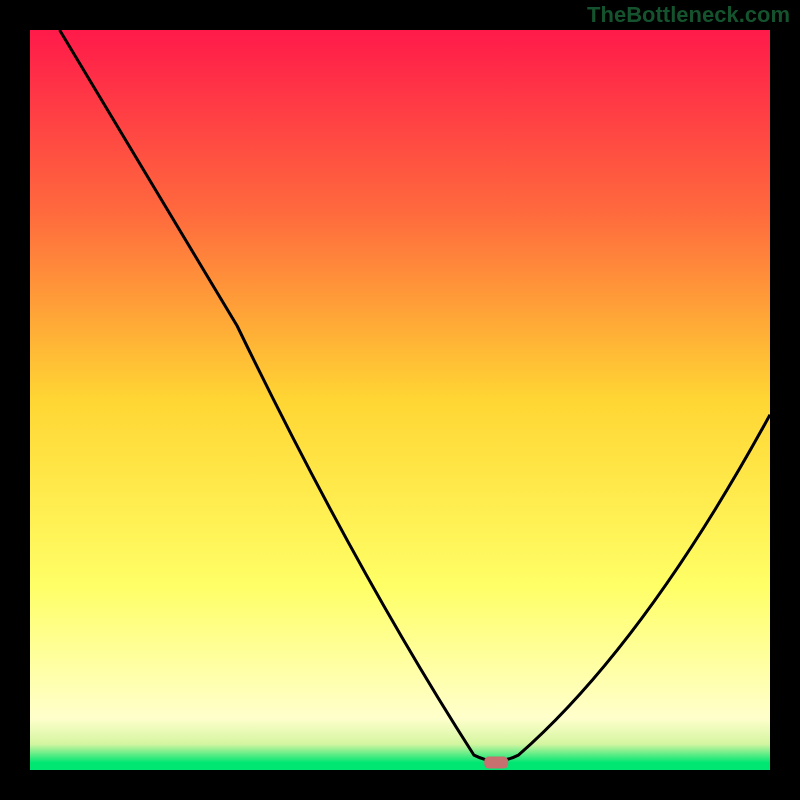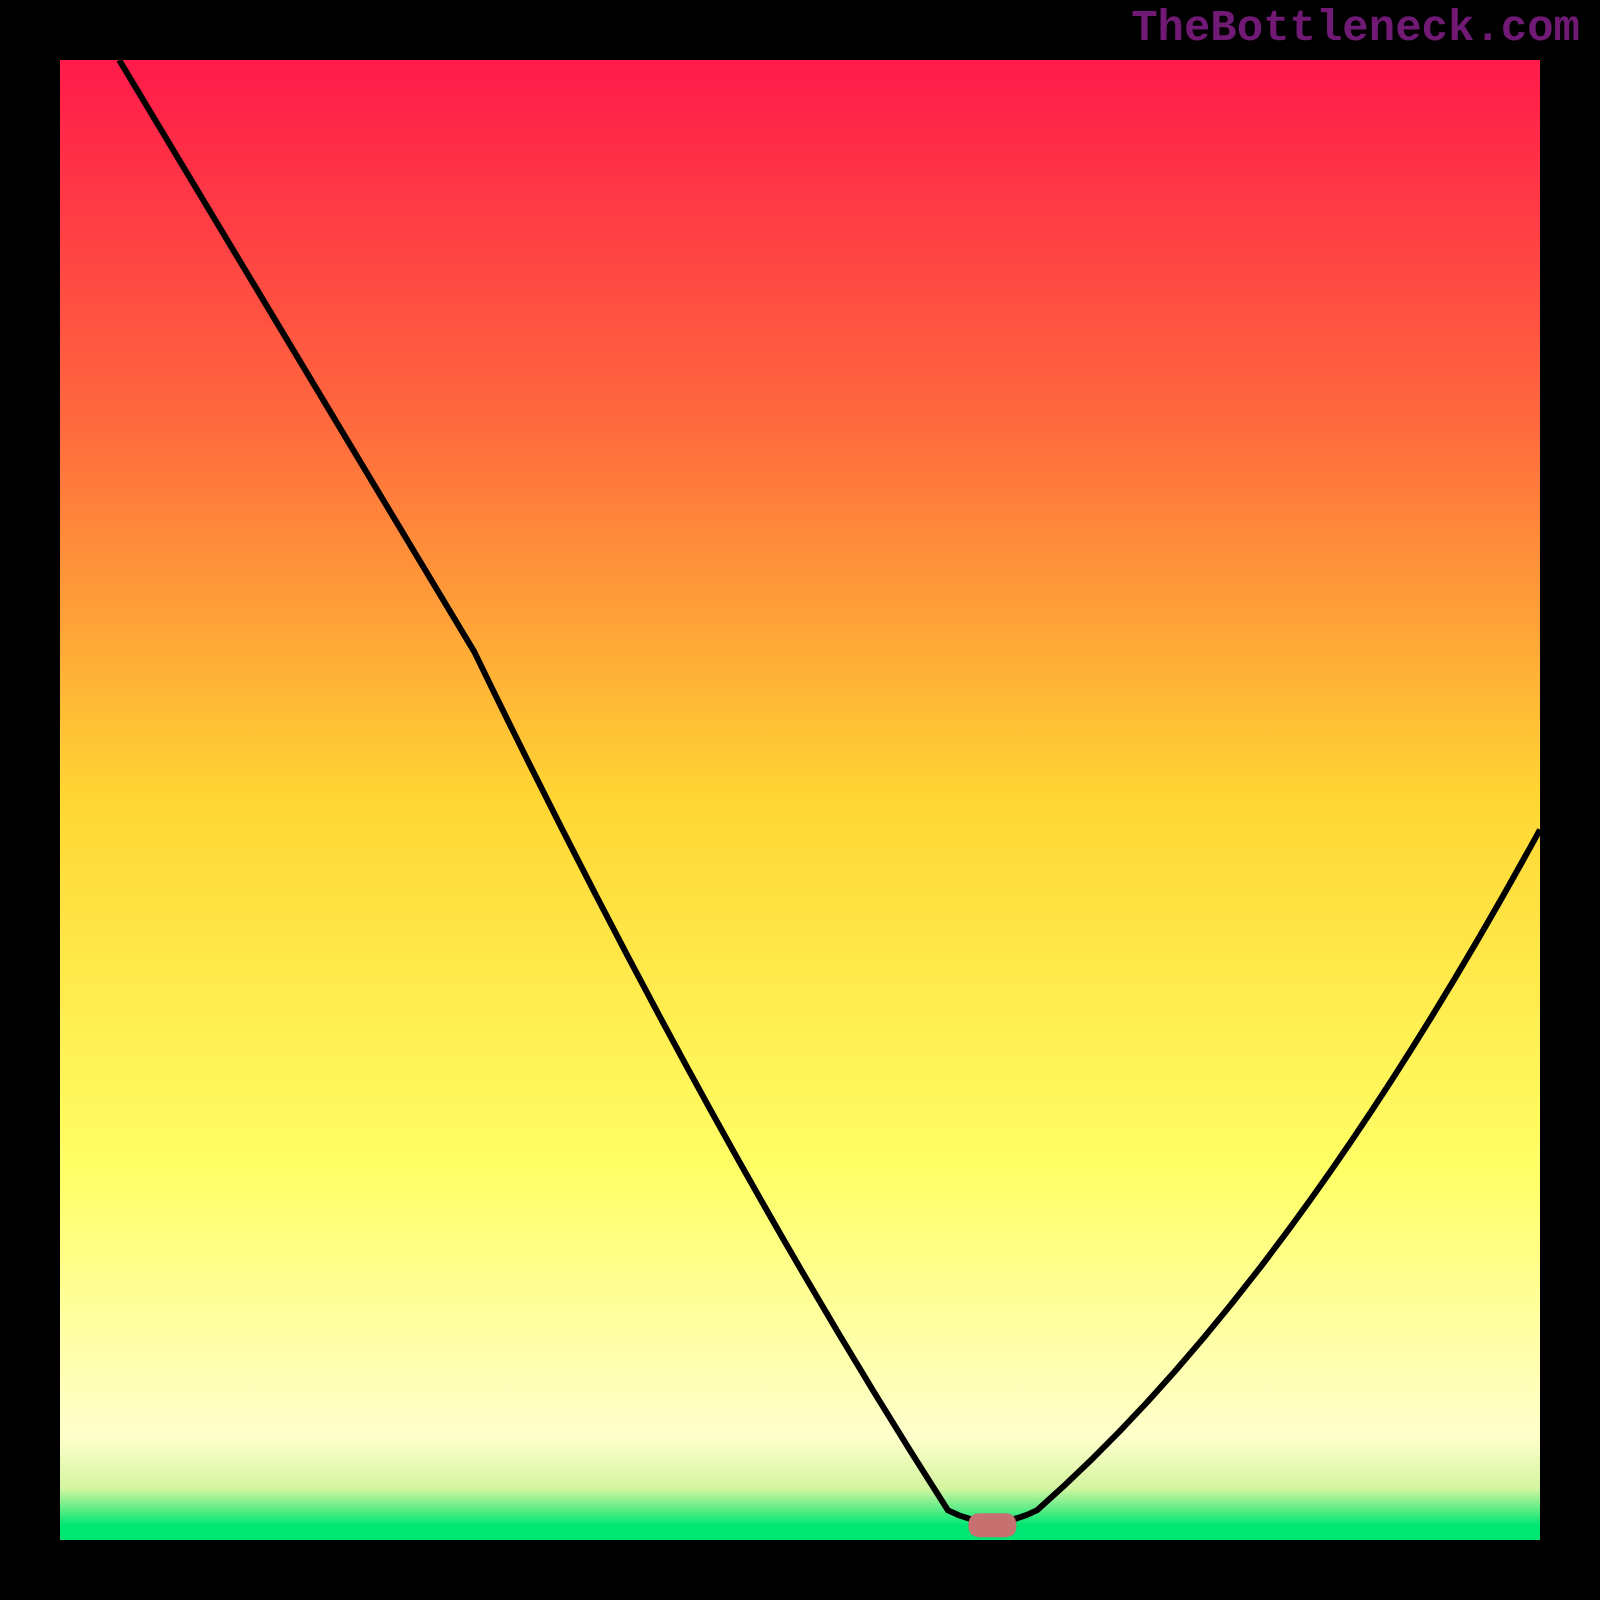--- a/index.html
+++ b/index.html
@@ -12,24 +12,24 @@
   }
   .chart-container {
     position: relative;
     width: 800px;
     height: 800px;
   }
   .watermark {
     position: absolute;
     top: 2px;
     right: 10px;
-    font-family: Liberation Mono, monospace;
+    font-family: Liberation Sans, sans-serif;
     font-size: 22px;
     font-weight: bold;
-    color: #701a75;
+    color: #14532d;
     z-index: 10;
   }
   svg {
     display: block;
   }
 </style>
 </head>
 <body>
 
 <div class="chart-container">

